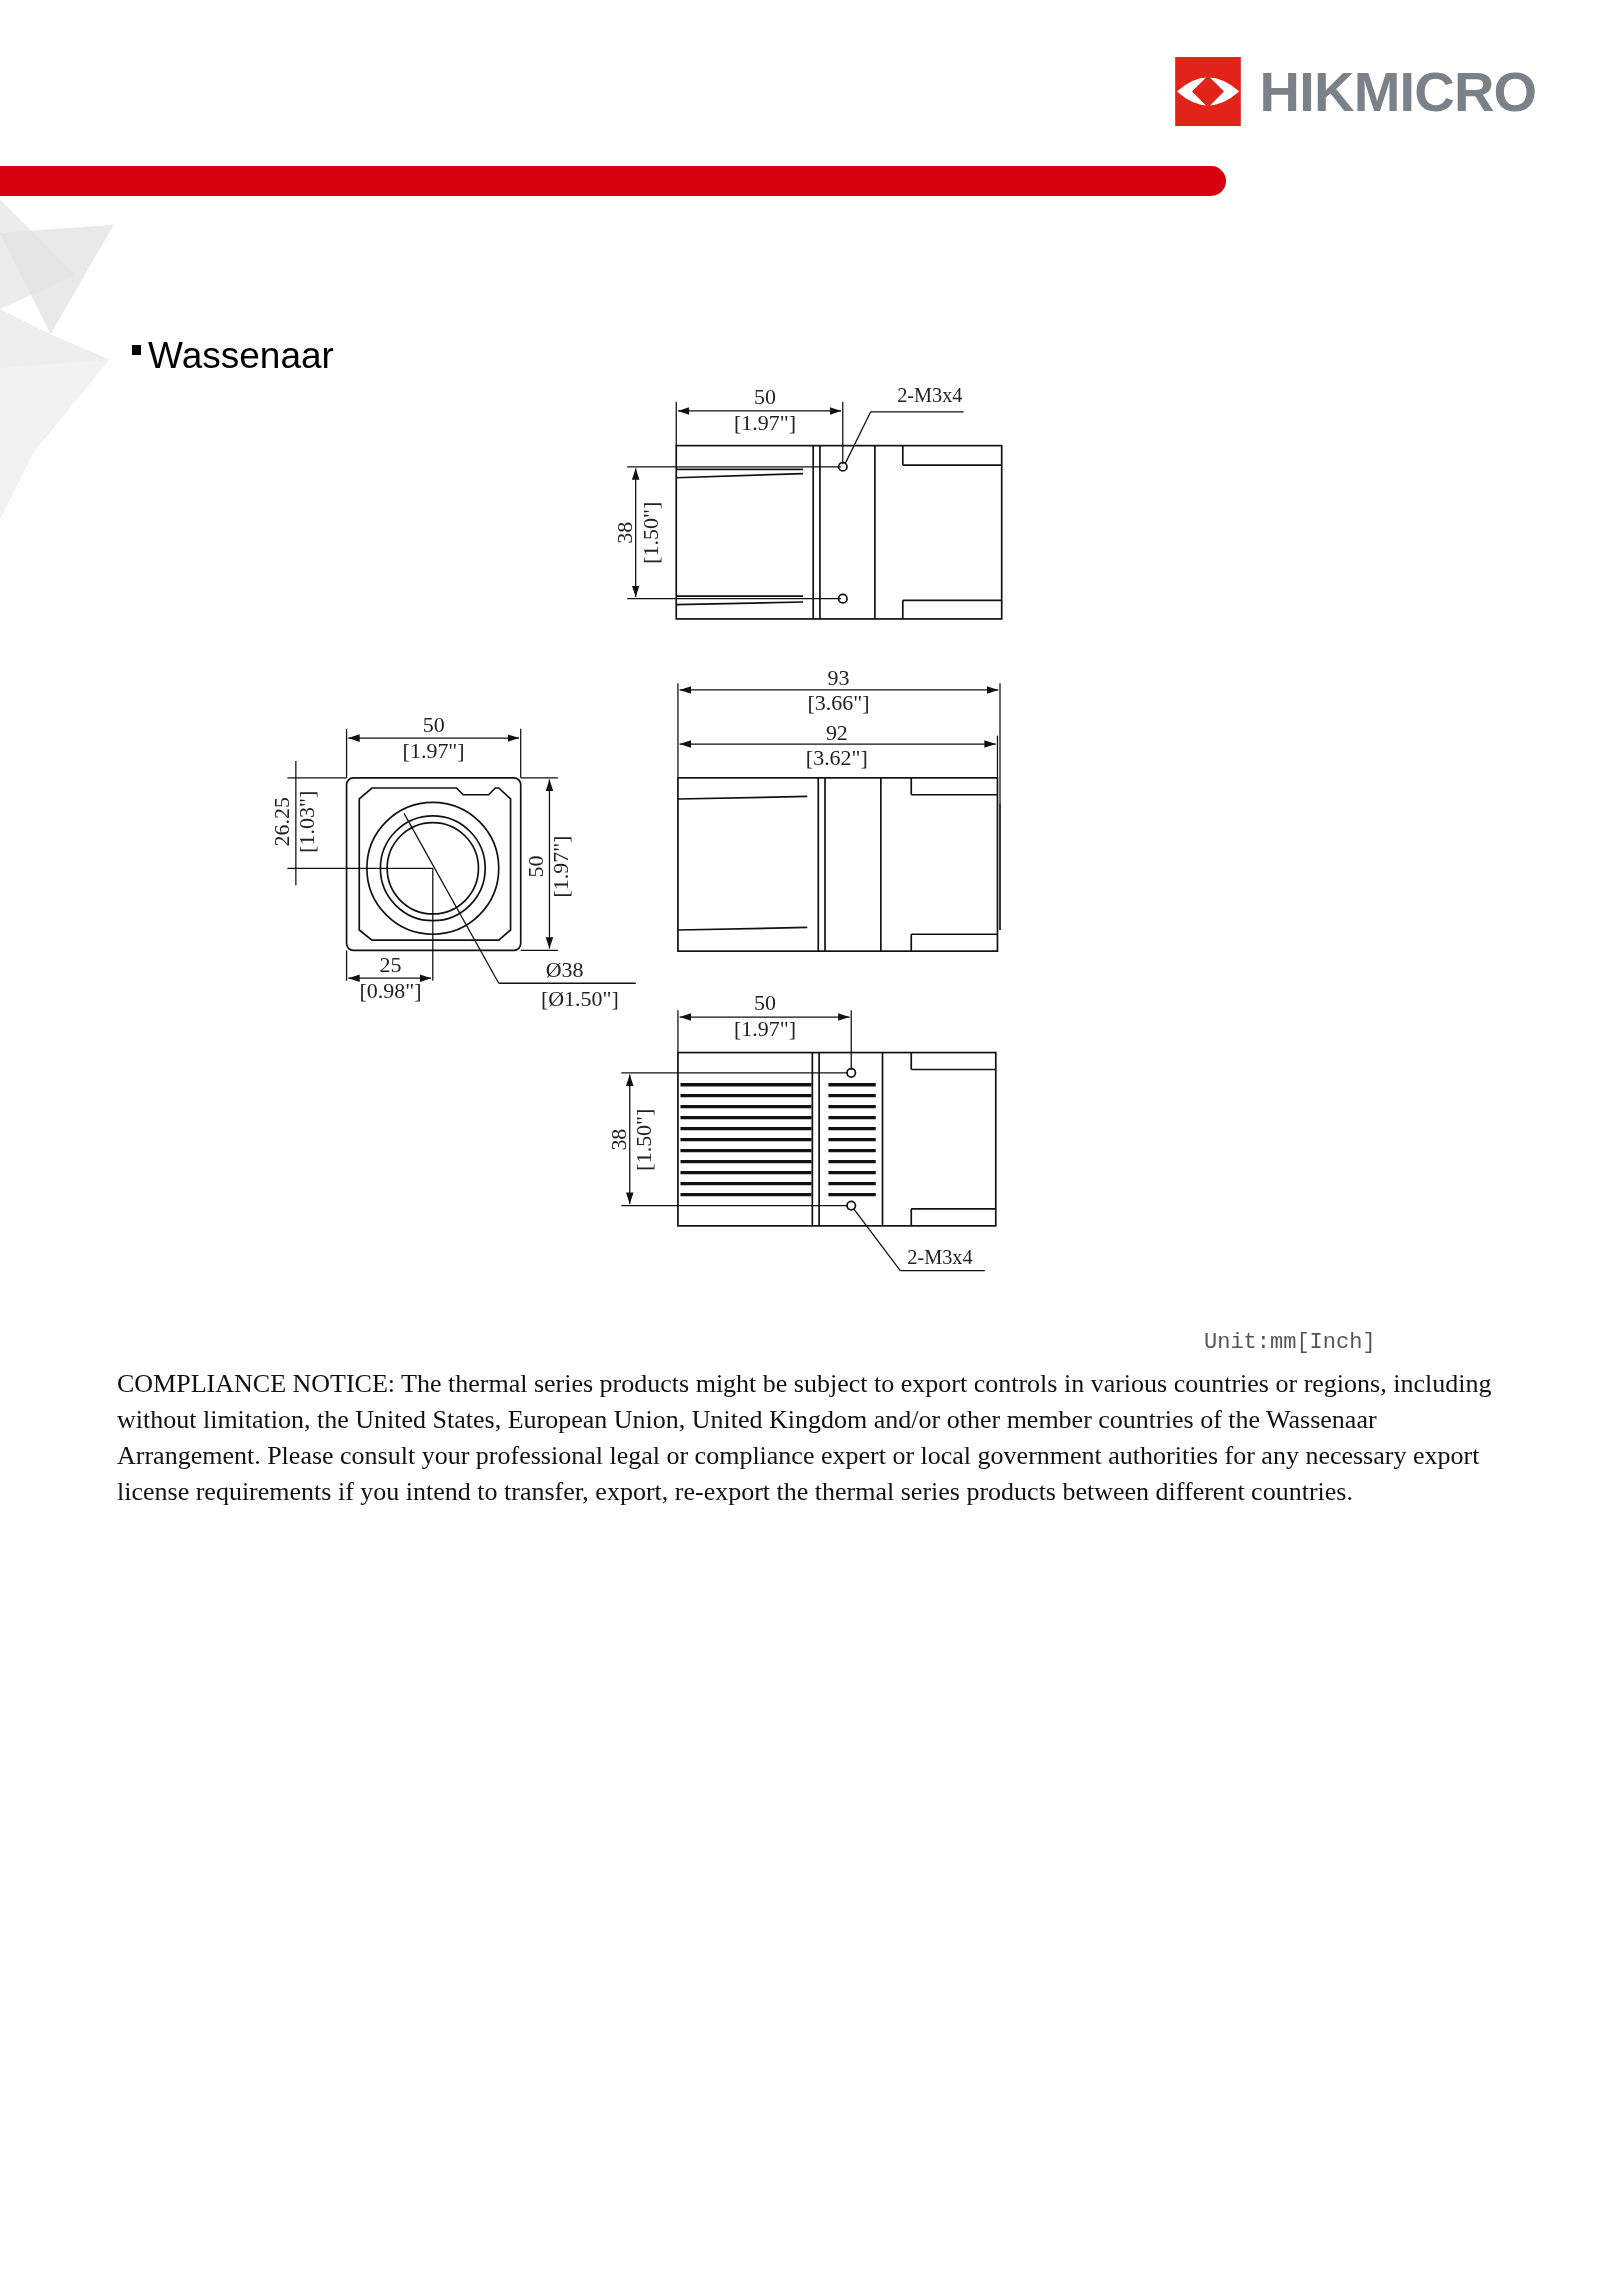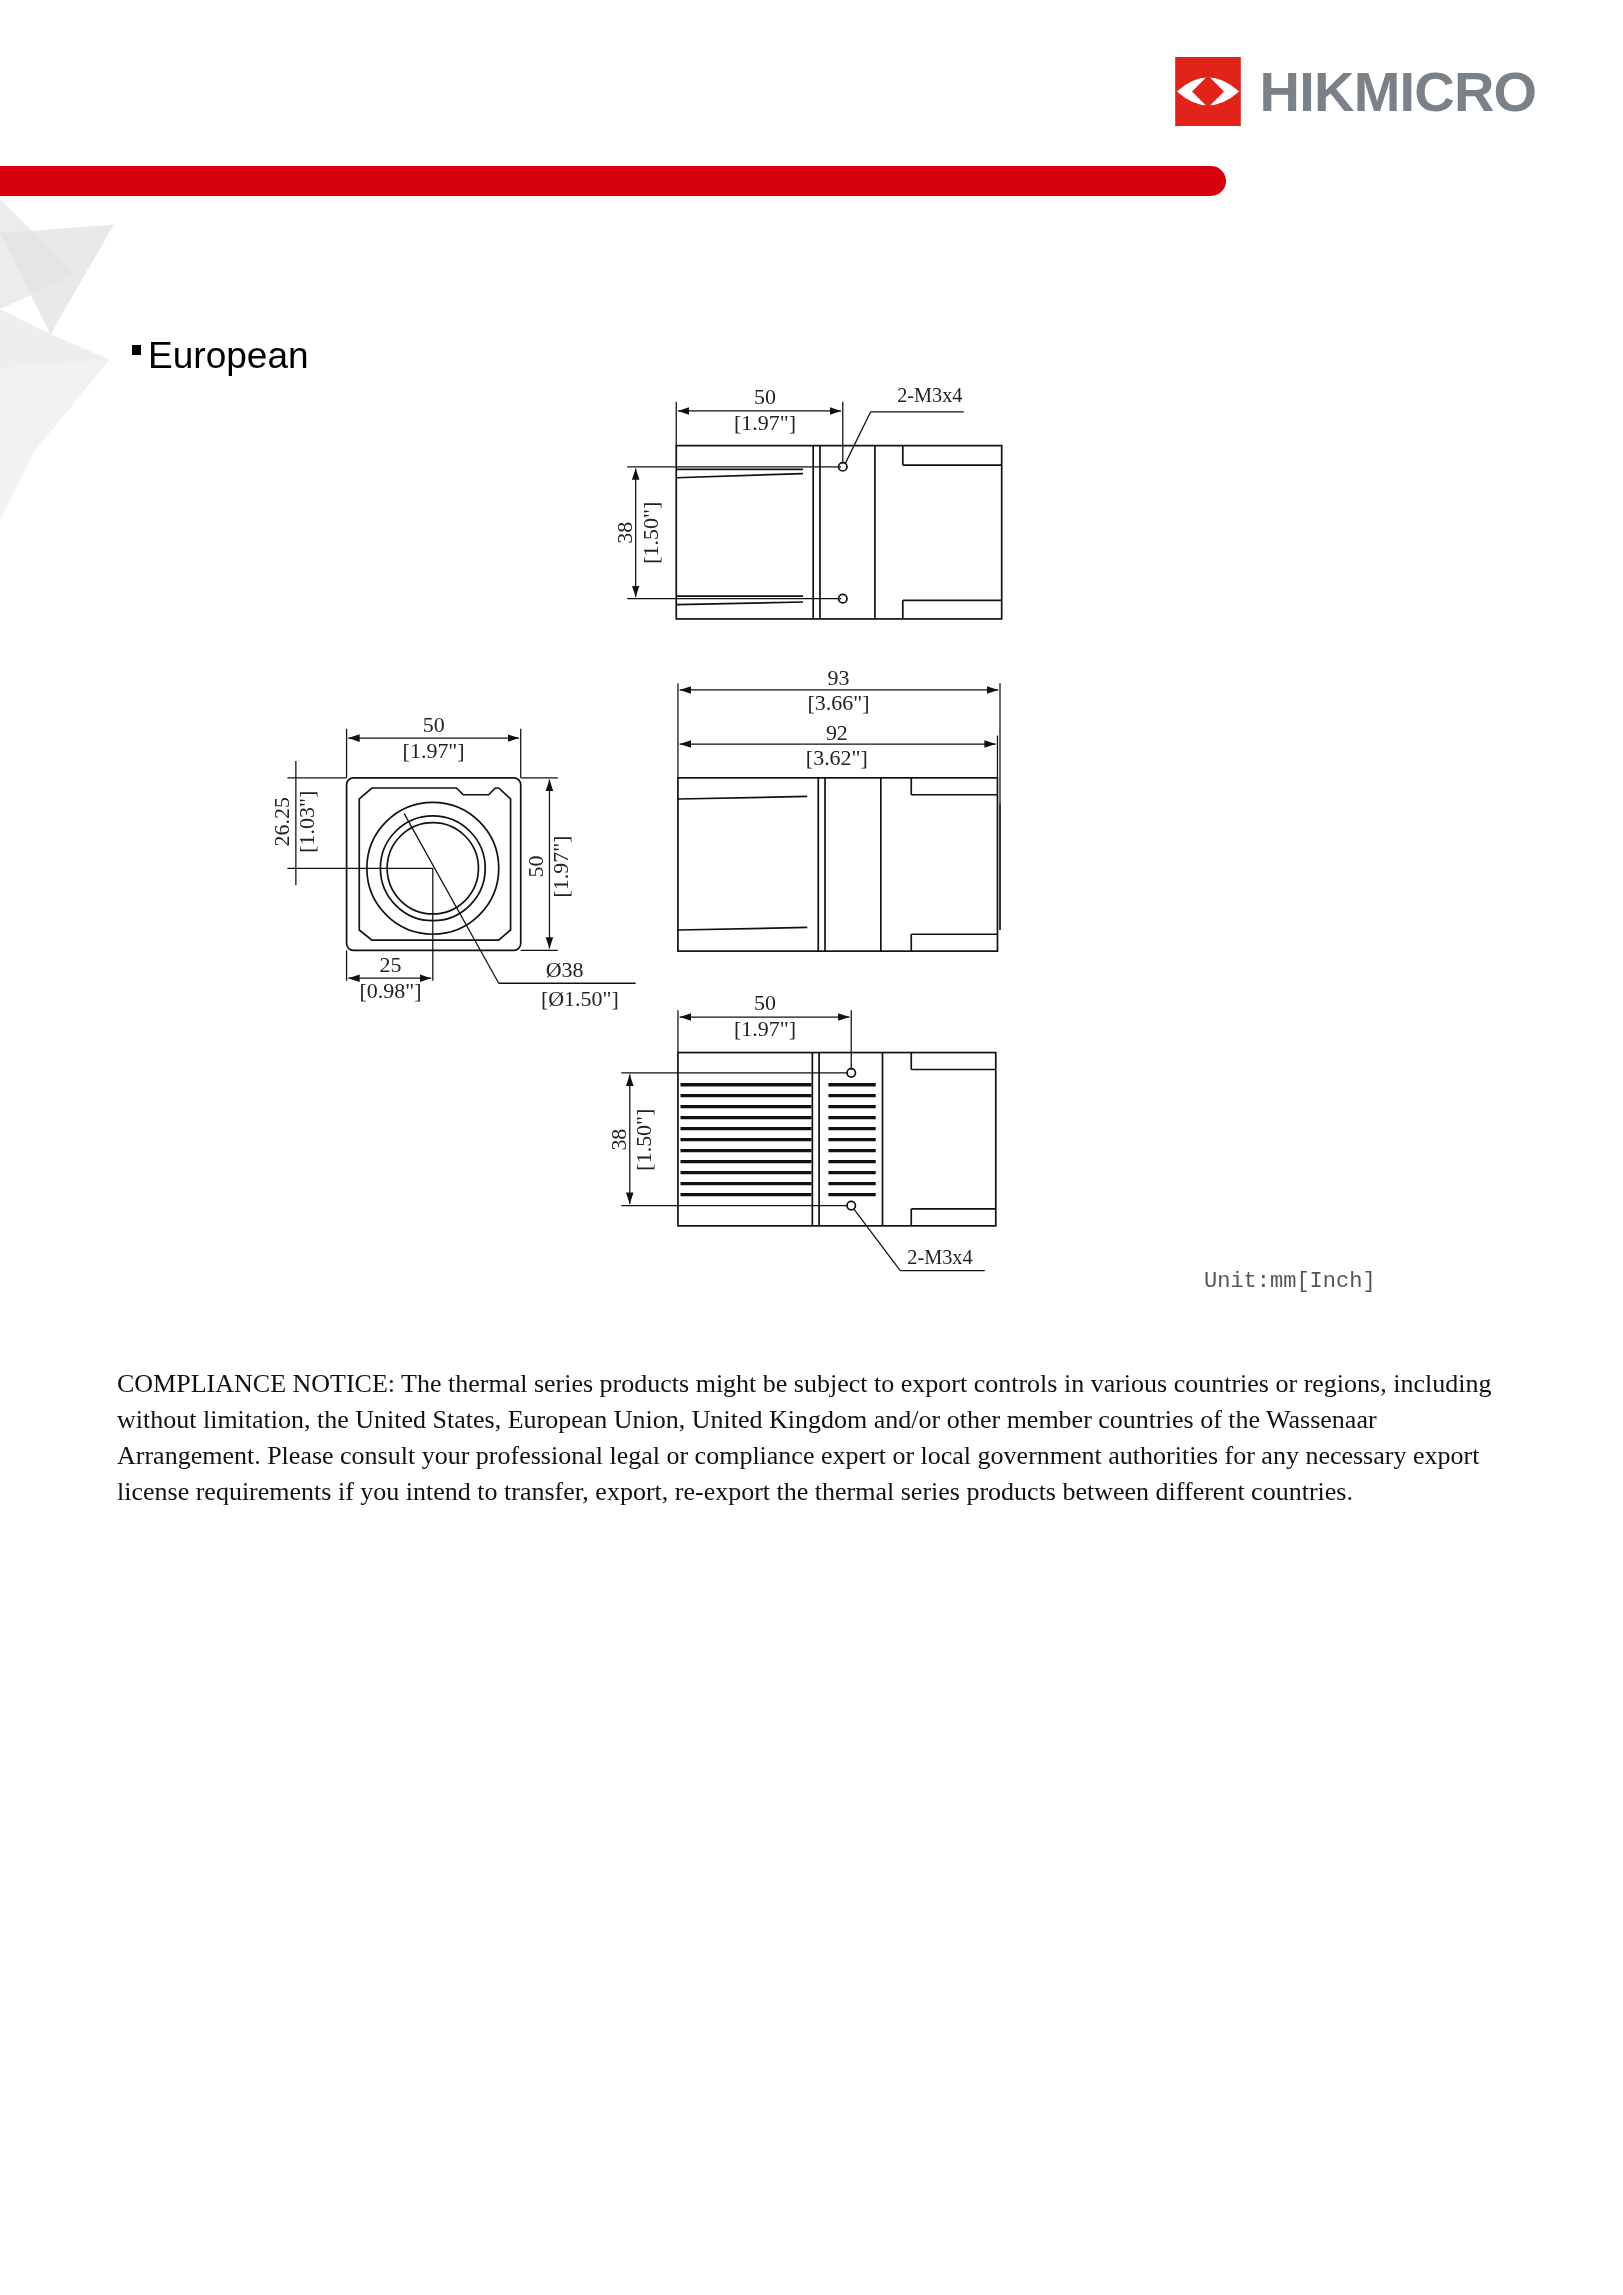--- a/index.html
+++ b/index.html
@@ -6,21 +6,21 @@
   body{width:1623px;height:2295px;position:relative;overflow:hidden;font-family:"Liberation Sans",sans-serif;}
   .logo{position:absolute;left:1175px;top:57px;display:flex;align-items:center;}
   .logo-mark{width:66px;height:69px;display:block;}
   .logo-text{margin-left:18.6px;font-family:"Liberation Sans",sans-serif;font-weight:bold;font-size:56px;letter-spacing:-0.8px;color:#7a8189;line-height:1;}
   .red-bar{position:absolute;left:0;top:166px;width:1226px;height:30px;background:#d7000f;border-radius:0 15px 15px 0;}
   .bg-shape{position:absolute;left:0;top:199px;width:118px;height:321px;}
   .section-title{position:absolute;left:132px;top:335px;font-size:37px;color:#000;display:flex;align-items:center;font-family:"Liberation Sans",sans-serif;}
   .bullet{width:9.3px;height:9.3px;background:#000;margin-right:6.8px;display:inline-block;margin-top:-12px;}
   .drawing{position:absolute;left:0;top:0;width:1623px;height:1319px;}
   .drawing text{font-family:"Liberation Serif",serif;fill:#222;}
-  .unit{position:absolute;left:1204px;top:1269px;font-family:"Liberation Mono",monospace;font-size:22px;color:#555;}
+  .unit{position:absolute;left:1204px;top:1330px;font-family:"Liberation Mono",monospace;font-size:22px;color:#555;}
   .notice{position:absolute;left:117px;top:1340px;width:1404px;font-family:Liberation Serif, serif;font-size:26px;line-height:36px;color:#111;}
 </style>
 </head>
 <body>
 
 <div class="logo">
   <svg class="logo-mark" viewBox="0 0 78 82">
     <rect x="0" y="0" width="78" height="82" fill="#e2231a"></rect>
     <path d="M2 41 Q39 8 76 41 Q39 74 2 41 Z" fill="#ffffff"></path>
     <polygon points="39,22 58,41 39,60 20,41" fill="#e2231a"></polygon>
@@ -32,21 +32,21 @@
 
 <svg class="bg-shape" viewBox="0 0 140 380">
   <polygon points="0,0 90,90 0,130" fill="#ececec"></polygon>
   <polygon points="0,40 135,30 60,160" fill="#e4e4e4" opacity="0.8"></polygon>
   <polygon points="0,130 60,160 130,190 0,260" fill="#eeeeee"></polygon>
   <polygon points="0,200 130,190 40,300 0,380" fill="#f2f2f2"></polygon>
 </svg>
 
 <div class="section-title">
   <span class="bullet"></span>
-  <span>European</span>
+  <span>Wassenaar</span>
 </div>
 
 <svg class="drawing" viewBox="0 0 1920 1560" stroke="#111" fill="none" stroke-width="2">
   <defs>
     <marker id="arr" markerWidth="10" markerHeight="8" refX="9" refY="4" orient="auto-start-reverse">
       <path d="M0,1 L9,4 L0,7" fill="#111" stroke="none"></path>
     </marker>
   </defs>
 
   <g>

